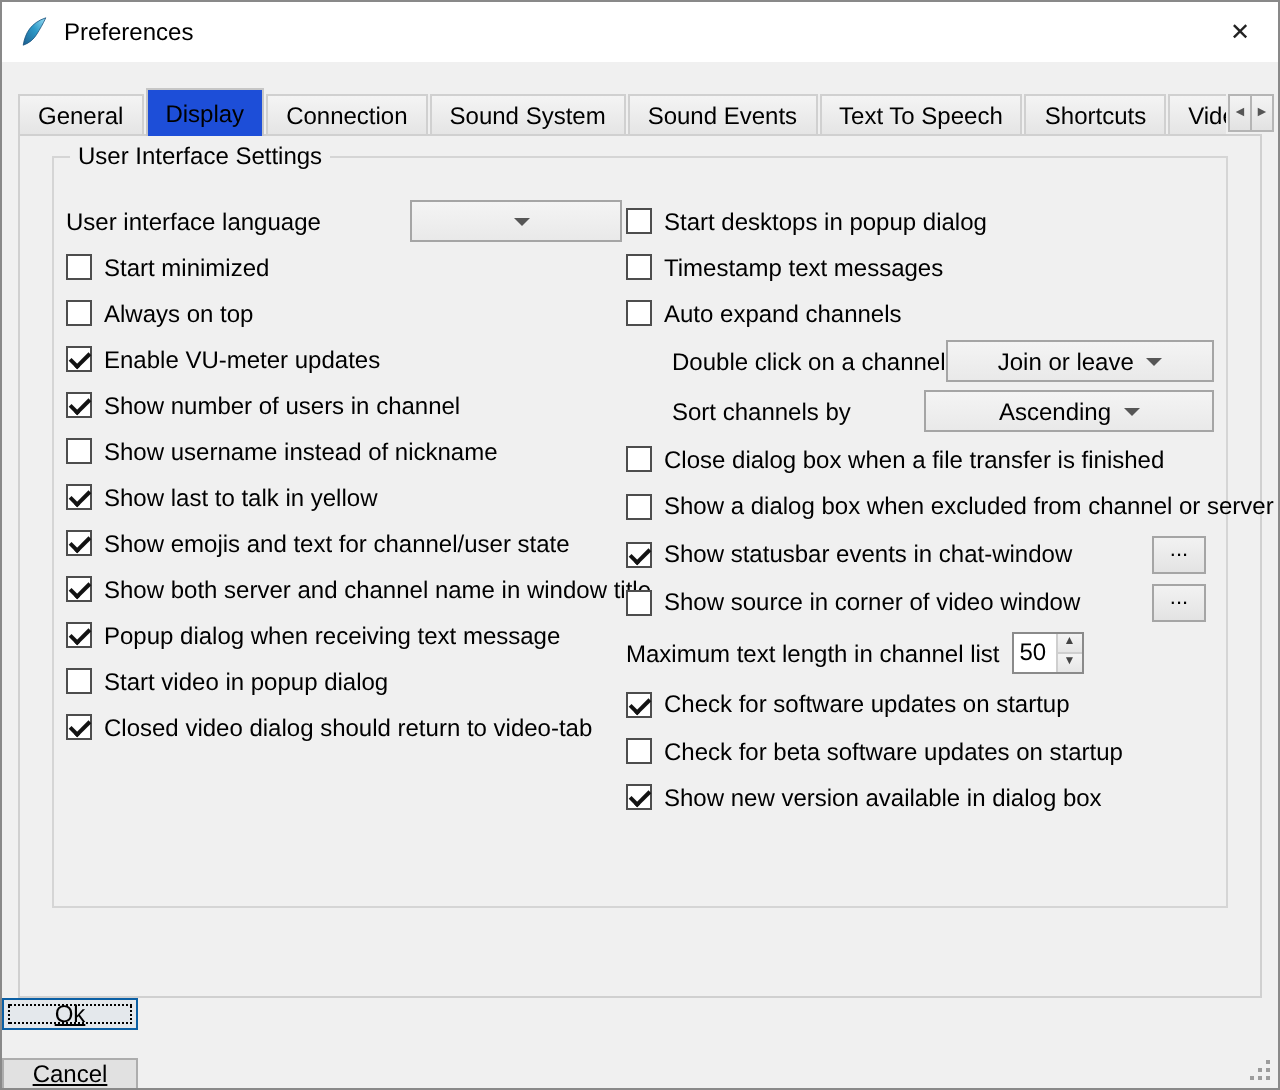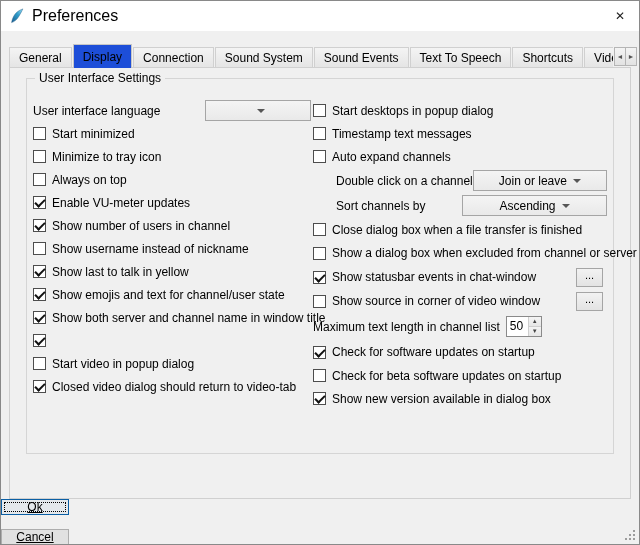--- a/index.html
+++ b/index.html
@@ -16,21 +16,21 @@
     border: 1px solid #898989;
     overflow: hidden;
   }
   
   .titlebar {
     position: absolute; left: 0; top: 0; right: 0; height: 30px;
     background: #ffffff;
     display: flex; align-items: center;
   }
   .app-icon { width: 16px; height: 16px; margin: 0 7px 0 8px; flex: 0 0 16px; }
-  .title-text { font-size: 16px; color: #000; }
+  .title-text { font-size: 12px; color: #000; }
   .close-btn {
     position: absolute; right: 0; top: 0; width: 38px; height: 29px;
     display: flex; align-items: center; justify-content: center;
     color: #222; font-size: 12px; cursor: default;
   }
   
   .tabbar {
     position: absolute; left: 8px; top: 42px; right: 26px; height: 25px;
     display: flex; align-items: flex-end; overflow: hidden;
   }
@@ -197,24 +197,20 @@
             <span class="lbl"></span>
             <span class="combo-arrow"></span>
           </div>
         </div>
         <div class="row">
           <span class="cb"></span>
           <span class="lbl">Start minimized</span>
         </div>
         <div class="row">
           <span class="cb"></span>
-          <span class="lbl">Minimize to tray icon</span>
-        </div>
-        <div class="row">
-          <span class="cb"></span>
           <span class="lbl">Always on top</span>
         </div>
         <div class="row">
           <span class="cb checked"></span>
           <span class="lbl">Enable VU-meter updates</span>
         </div>
         <div class="row">
           <span class="cb checked"></span>
           <span class="lbl">Show number of users in channel</span>
         </div>
@@ -229,20 +225,21 @@
         <div class="row">
           <span class="cb checked"></span>
           <span class="lbl">Show emojis and text for channel/user state</span>
         </div>
         <div class="row">
           <span class="cb checked"></span>
           <span class="lbl">Show both server and channel name in window title</span>
         </div>
         <div class="row">
           <span class="cb checked"></span>
+          <span class="lbl">Popup dialog when receiving text message</span>
         </div>
         <div class="row">
           <span class="cb"></span>
           <span class="lbl">Start video in popup dialog</span>
         </div>
         <div class="row">
           <span class="cb checked"></span>
           <span class="lbl">Closed video dialog should return to video-tab</span>
         </div>
       </div>

